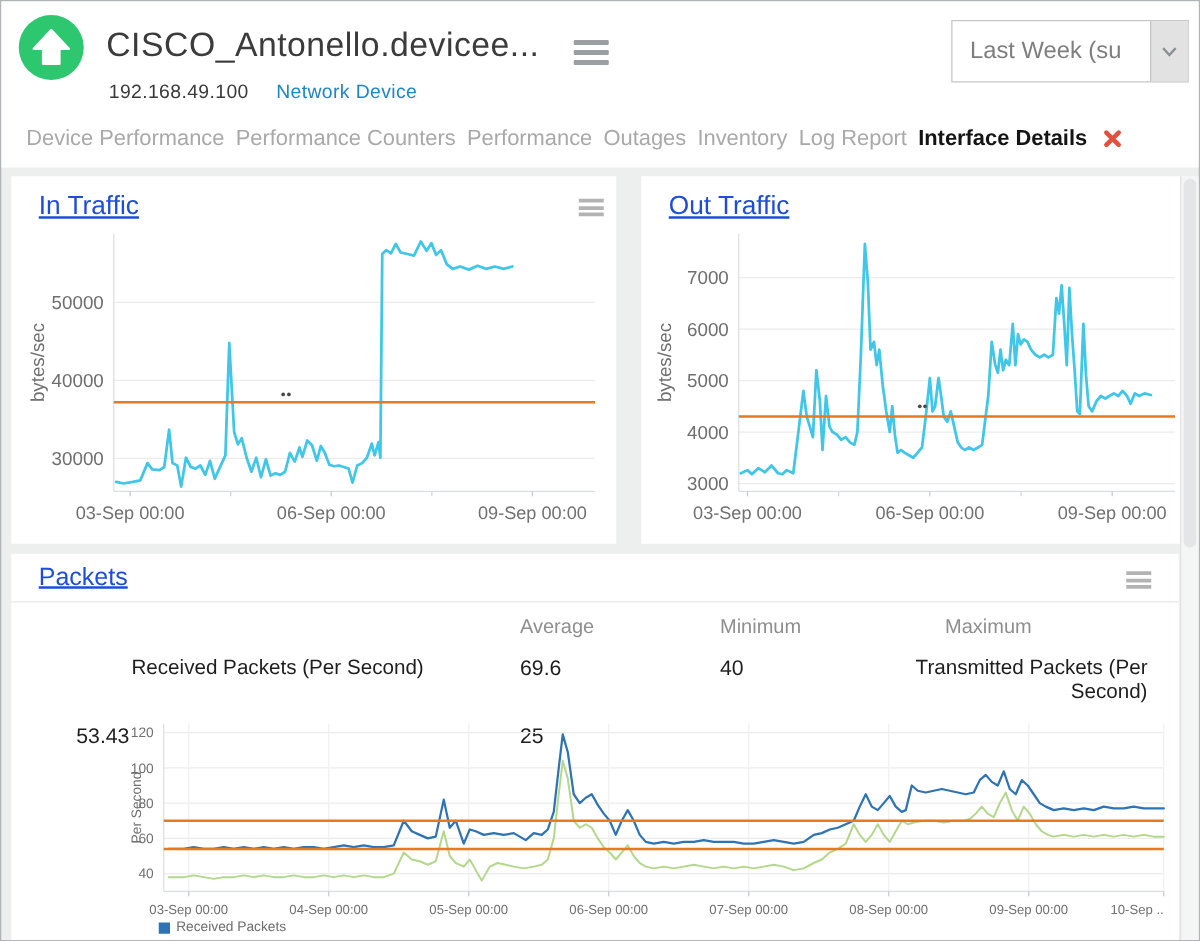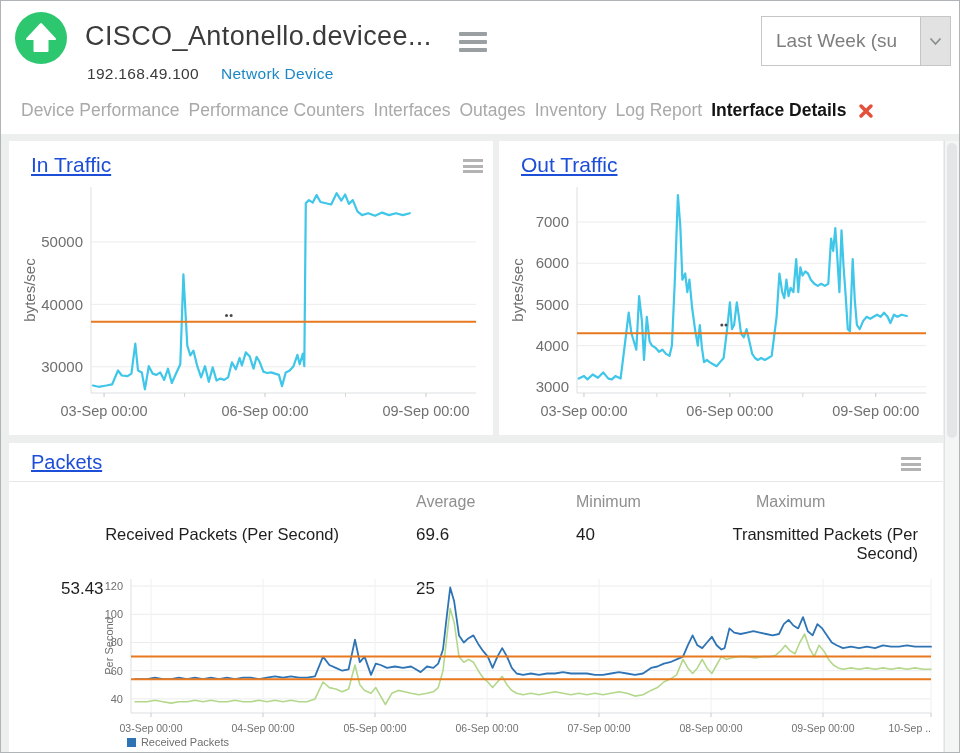--- a/index.html
+++ b/index.html
@@ -17,21 +17,21 @@
   .dev-link{color:#1b87c6;cursor:pointer;text-decoration:none;}
   .tf-select{position:absolute;left:760px;top:15px;width:190px;height:50px;border:1px solid #c6c6c6;background:#fff;cursor:pointer;display:flex;}
   .tf-text{flex:1;overflow:hidden;white-space:nowrap;font-size:19px;color:#7e7e7e;line-height:48px;padding-left:14px;}
   .tf-btn{width:30px;background:#e2e2e2;border-left:1px solid #c4c4c4;display:flex;align-items:center;justify-content:center;}
   .nav{position:absolute;left:20px;top:99px;width:930px;display:flex;gap:9px;align-items:center;white-space:nowrap;}
   .nav .tab{font-size:17.5px;color:#a9a9a9;cursor:pointer;}
   .nav .tab.active{color:#141414;font-weight:bold;}
   .nav .close{margin-left:2px;cursor:pointer;display:flex;align-items:center;}
   .panel{position:absolute;background:#ffffff;}
   .panel-in{left:8px;top:140px;width:484px;height:294px;}
-  .panel-out{left:498px;top:140px;width:444px;height:294px;}
+  .panel-out{left:512px;top:140px;width:444px;height:294px;}
   .panel-packets{left:8px;top:442px;width:934px;height:309px;}
   .panel h2{position:absolute;left:22px;top:12px;margin:0;font-size:21px;font-weight:500;color:#1d4ed8;text-decoration:underline;}
   .panel-packets h2{top:8px;font-size:20px;}
   .panel-menu{position:absolute;right:10px;top:18px;width:20px;height:14px;cursor:pointer;}
   .panel-menu i{display:block;height:3px;margin-bottom:2.5px;background:#b3b3b3;}
   .panel-packets .panel-menu{right:22px;top:14px;}
   .pk-divider{position:absolute;left:0;top:38px;width:100%;height:1px;background:#e7e7e7;}
   .pk-table{position:absolute;left:0;top:44px;width:100%;display:grid;grid-template-columns:355px 160px 180px auto;}
   .pk-table .h{font-size:16px;color:#8f8f8f;padding:6px 0 6px 52px;}
   .pk-table .lbl{font-size:16.5px;color:#1e1e1e;text-align:right;padding:8px 25px 8px 0;}
@@ -71,21 +71,21 @@
       <span class="tf-text">Last Week (su</span>
       <span class="tf-btn">
         <svg width="13" height="9" viewBox="0 0 13 9">
             <path d="M1.5 1.5 L6.5 7 L11.5 1.5" fill="none" stroke="#8a8f91" stroke-width="1.8"></path>
           </svg>
       </span>
     </div>
     <div class="nav">
       <span class="tab">Device Performance</span>
       <span class="tab">Performance Counters</span>
-      <span class="tab">Interfaces</span>
+      <span class="tab">Performance</span>
       <span class="tab">Outages</span>
       <span class="tab">Inventory</span>
       <span class="tab">Log Report</span>
       <span class="tab active">Interface Details</span>
       <span class="close">
         <svg width="18" height="18" viewBox="0 0 20 20">
             <path d="M4.5 4.5 L15.5 15.5 M15.5 4.5 L4.5 15.5" stroke="#e5503c" stroke-width="4" stroke-linecap="round"></path>
           </svg>
       </span>
     </div>

